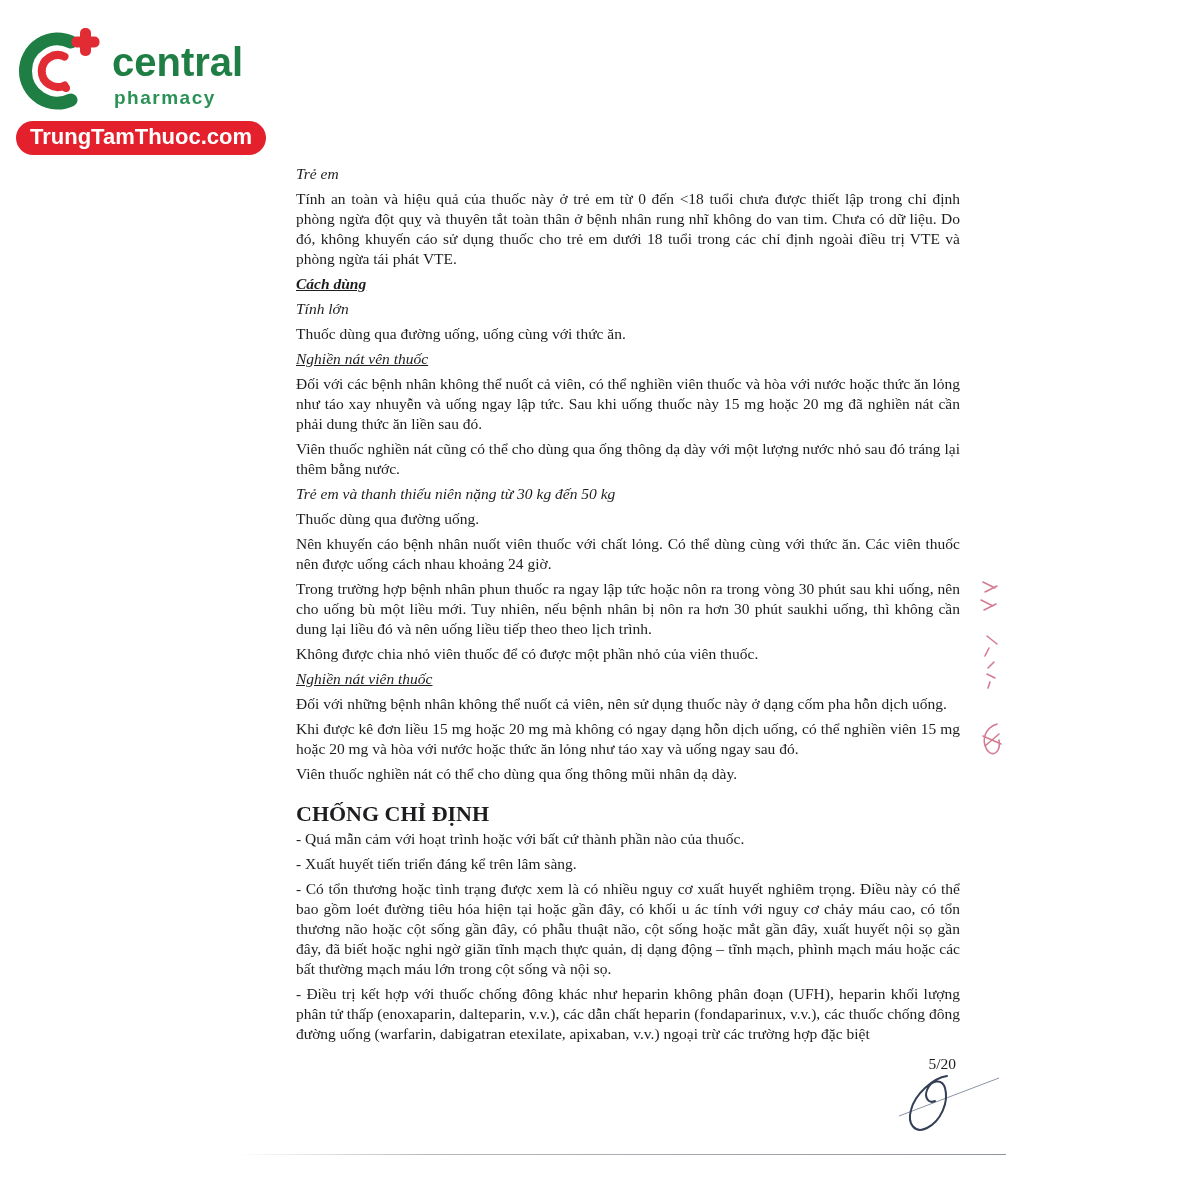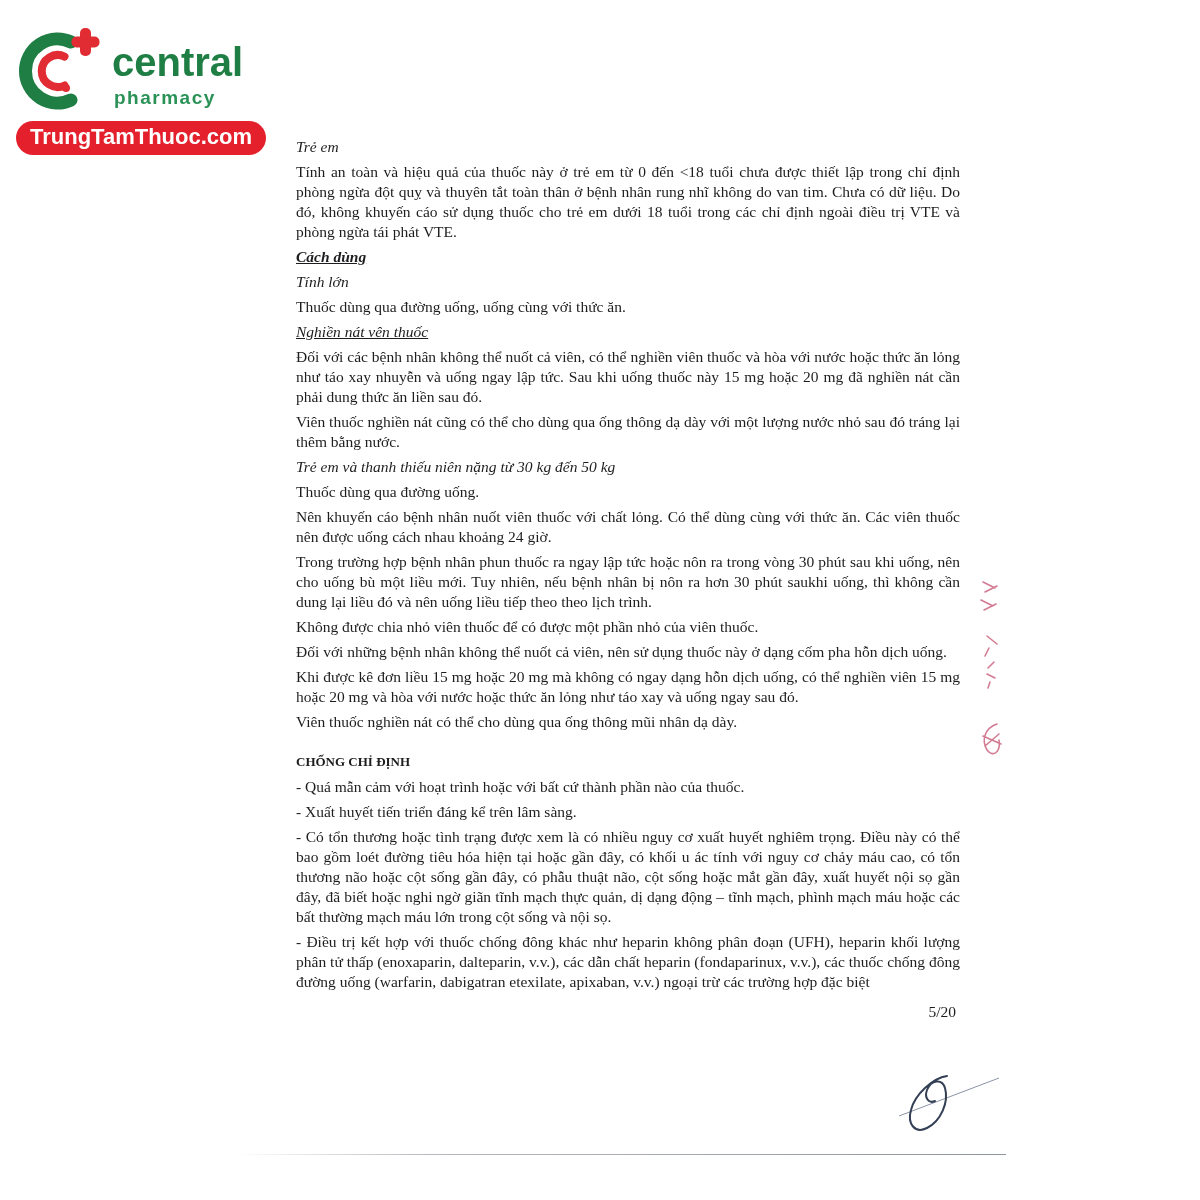--- a/index.html
+++ b/index.html
@@ -27,29 +27,29 @@
   .banner{
     margin-top:9px;margin-left:2px;
     background:#e4202c;color:#ffffff;
     font-family:"Liberation Sans","DejaVu Sans",sans-serif;
     font-weight:bold;font-size:22px;
     border-radius:18px;padding:3px 14px 5px 14px;
     display:inline-block;white-space:nowrap;
   }
   
   .content{
-    position:absolute;left:296px;top:132px;width:664px;
+    position:absolute;left:296px;top:159px;width:664px;
     font-size:15.5px;line-height:20px;
   }
   .content > div{margin:5px 0;}
   .para{text-align:justify;}
   .i-head{font-style:italic;}
   .head-iu{font-style:italic;text-decoration:underline;}
   .head-bih{font-style:italic;font-weight:bold;text-decoration:underline;}
-  .head-bold{font-weight:bold;font-size:13px;margin-top:20px !important;}
+  .head-bold{font-weight:bold;font-size:22px;margin-top:20px !important;}
   .pagenum{text-align:right;margin-top:10px !important;padding-right:4px;}
   
   .signature{position:absolute;left:895px;top:1068px;width:110px;height:80px;}
   .redmarks{position:absolute;left:975px;top:578px;width:32px;height:200px;opacity:.75;}
   .scan-line{
     position:absolute;left:236px;top:1154px;width:770px;height:1px;
     background:linear-gradient(to right, rgba(170,176,182,0), rgba(150,156,163,.7) 25%, #8e949b);
   }
 </style>
 </head>
@@ -81,20 +81,21 @@
     <div class="i-head">Tính lớn</div>
     <div class="para">Thuốc dùng qua đường uống, uống cùng với thức ăn.</div>
     <div class="head-iu">Nghiền nát vên thuốc</div>
     <div class="para">Đối với các bệnh nhân không thể nuốt cả viên, có thể nghiền viên thuốc và hòa với nước hoặc thức ăn lỏng như táo xay nhuyễn và uống ngay lập tức. Sau khi uống thuốc này 15 mg hoặc 20 mg đã nghiền nát cần phải dung thức ăn liền sau đó.</div>
     <div class="para">Viên thuốc nghiền nát cũng có thể cho dùng qua ống thông dạ dày với một lượng nước nhỏ sau đó tráng lại thêm bằng nước.</div>
     <div class="i-head">Trẻ em và thanh thiếu niên nặng từ 30 kg đến 50 kg</div>
     <div class="para">Thuốc dùng qua đường uống.</div>
     <div class="para">Nên khuyến cáo bệnh nhân nuốt viên thuốc với chất lỏng. Có thể dùng cùng với thức ăn. Các viên thuốc nên được uống cách nhau khoảng 24 giờ.</div>
     <div class="para">Trong trường hợp bệnh nhân phun thuốc ra ngay lập tức hoặc nôn ra trong vòng 30 phút sau khi uống, nên cho uống bù một liều mới. Tuy nhiên, nếu bệnh nhân bị nôn ra hơn 30 phút saukhi uống, thì không cần dung lại liều đó và nên uống liều tiếp theo theo lịch trình.</div>
     <div class="para">Không được chia nhỏ viên thuốc để có được một phần nhỏ của viên thuốc.</div>
+    <div class="head-iu">Nghiền nát viên thuốc</div>
     <div class="para">Đối với những bệnh nhân không thể nuốt cả viên, nên sử dụng thuốc này ở dạng cốm pha hỗn dịch uống.</div>
     <div class="para">Khi được kê đơn liều 15 mg hoặc 20 mg mà không có ngay dạng hỗn dịch uống, có thể nghiền viên 15 mg hoặc 20 mg và hòa với nước hoặc thức ăn lỏng như táo xay và uống ngay sau đó.</div>
     <div class="para">Viên thuốc nghiền nát có thể cho dùng qua ống thông mũi nhân dạ dày.</div>
     <div class="head-bold">CHỐNG CHỈ ĐỊNH</div>
     <div class="para">- Quá mẫn cảm với hoạt trình hoặc với bất cứ thành phần nào của thuốc.</div>
     <div class="para">- Xuất huyết tiến triển đáng kể trên lâm sàng.</div>
     <div class="para">- Có tổn thương hoặc tình trạng được xem là có nhiều nguy cơ xuất huyết nghiêm trọng. Điều này có thể bao gồm loét đường tiêu hóa hiện tại hoặc gần đây, có khối u ác tính với nguy cơ chảy máu cao, có tổn thương não hoặc cột sống gần đây, có phẫu thuật não, cột sống hoặc mắt gần đây, xuất huyết nội sọ gần đây, đã biết hoặc nghi ngờ giãn tĩnh mạch thực quản, dị dạng động – tĩnh mạch, phình mạch máu hoặc các bất thường mạch máu lớn trong cột sống và nội sọ.</div>
     <div class="para">- Điều trị kết hợp với thuốc chống đông khác như heparin không phân đoạn (UFH), heparin khối lượng phân tử thấp (enoxaparin, dalteparin, v.v.), các dẫn chất heparin (fondaparinux, v.v.), các thuốc chống đông đường uống (warfarin, dabigatran etexilate, apixaban, v.v.) ngoại trừ các trường hợp đặc biệt</div>
     <div class="pagenum">5/20</div>
   </div>

